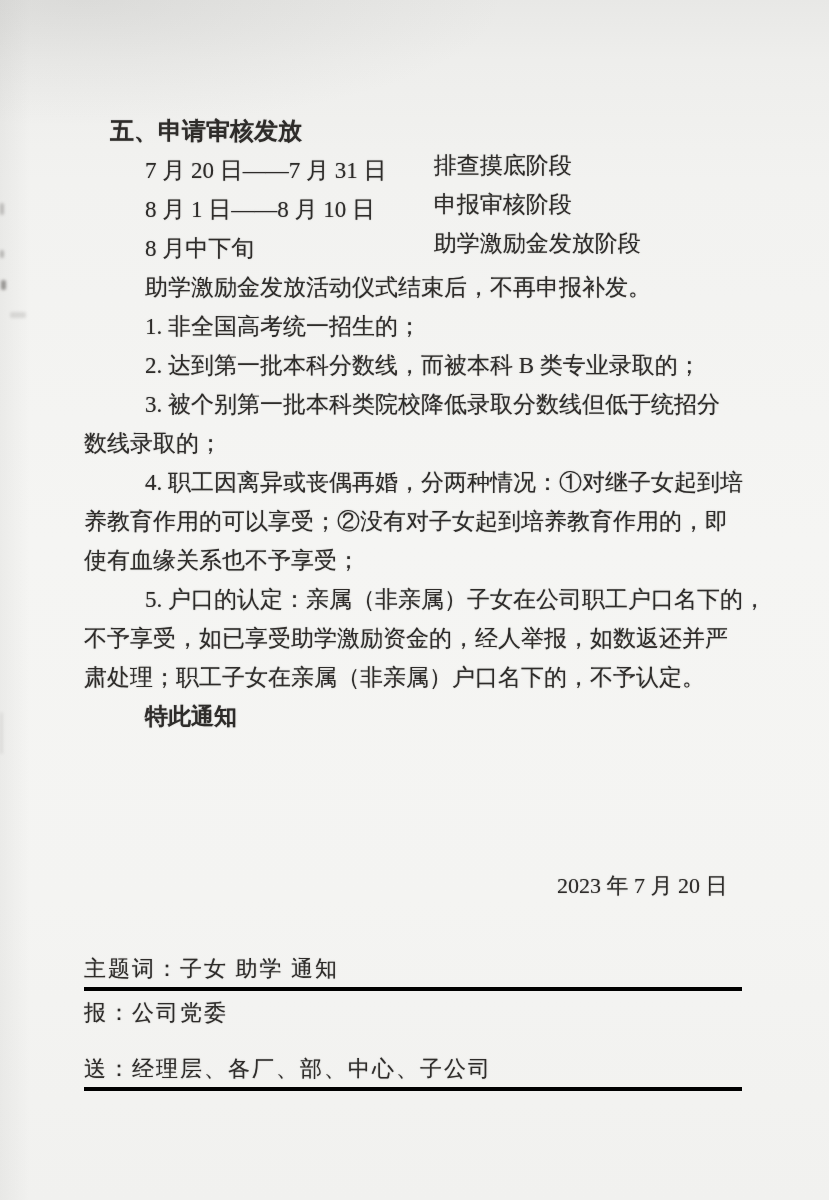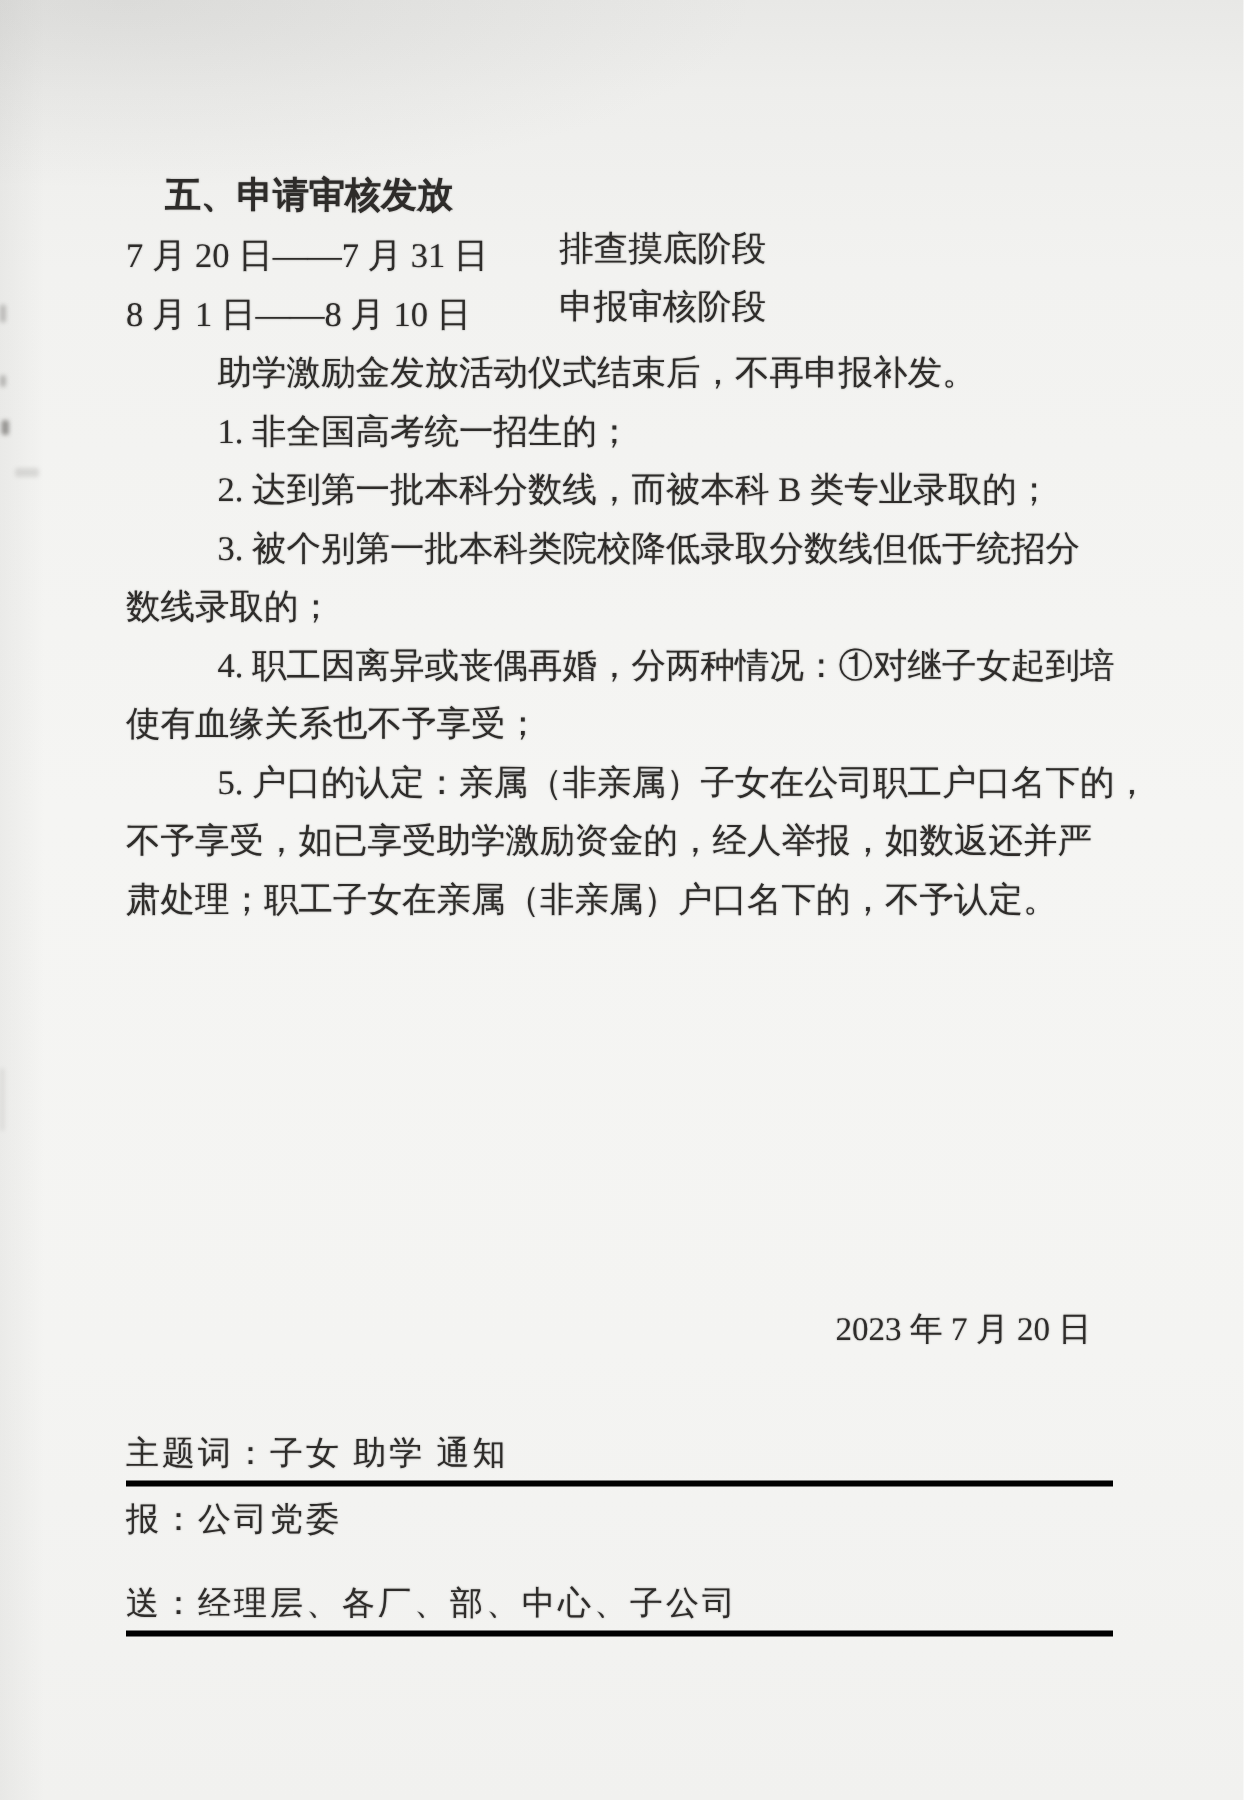--- a/index.html
+++ b/index.html
@@ -16,21 +16,21 @@
     background:
       radial-gradient(ellipse 600px 180px at 10% 0%, rgba(160,160,158,0.18), rgba(255,255,255,0) 70%),
       linear-gradient(90deg, rgba(190,190,188,0.18), rgba(255,255,255,0) 30px);
   }
   .doc {
     position: absolute; left: 84px; right: 84px; top: 112px;
     text-shadow: 0 0 1.2px rgba(46,44,42,0.5);
   }
   .line { white-space: nowrap; line-height: 39px; font-size: 23px; }
   .heading { font-weight: bold; margin-left: 26px; font-size: 24px; }
-  .sched { }
+  .sched { margin-left: 61px; }
   .period { display: inline-block; width: 283px; }
   .phase { position: relative; top: -5px; display: inline-block; }
   .ind { text-indent: 61px; }
   .closing { font-weight: bold; }
   .date {
     position: absolute; left: 557px; top: 866px;
     font-size: 22px; line-height: 39px; white-space: nowrap;
     text-shadow: 0 0 1.2px rgba(46,44,42,0.5);
   }
   .footer {
@@ -57,32 +57,38 @@
     <div class="line heading">五、申请审核发放</div>
 
     <div class="line sched">
       <span class="period">7 月 20 日——7 月 31 日</span>
       <span class="phase">排查摸底阶段</span>
     </div>
     <div class="line sched">
       <span class="period">8 月 1 日——8 月 10 日</span>
       <span class="phase">申报审核阶段</span>
     </div>
+    <div class="line sched">
+      <span class="period">8 月中下旬</span>
+      <span class="phase">助学激励金发放阶段</span>
+    </div>
 
     <div class="line ind">助学激励金发放活动仪式结束后，不再申报补发。</div>
     <div class="line ind">1. 非全国高考统一招生的；</div>
     <div class="line ind">2. 达到第一批本科分数线，而被本科 B 类专业录取的；</div>
     <div class="line ind">3. 被个别第一批本科类院校降低录取分数线但低于统招分</div>
     <div class="line">数线录取的；</div>
     <div class="line ind">4. 职工因离异或丧偶再婚，分两种情况：①对继子女起到培</div>
+    <div class="line">养教育作用的可以享受；②没有对子女起到培养教育作用的，即</div>
     <div class="line">使有血缘关系也不予享受；</div>
     <div class="line ind">5. 户口的认定：亲属（非亲属）子女在公司职工户口名下的，</div>
     <div class="line">不予享受，如已享受助学激励资金的，经人举报，如数返还并严</div>
     <div class="line">肃处理；职工子女在亲属（非亲属）户口名下的，不予认定。</div>
 
+    <div class="line ind closing">特此通知</div>
   </div>
 
   <div class="date">2023 年 7 月 20 日</div>
 
   <div class="footer">
     <div class="frow u">主题词：子女 助学 通知</div>
     <div class="frow plain">报：公司党委</div>
     <div class="frow u">送：经理层、各厂、部、中心、子公司</div>
   </div>
 

